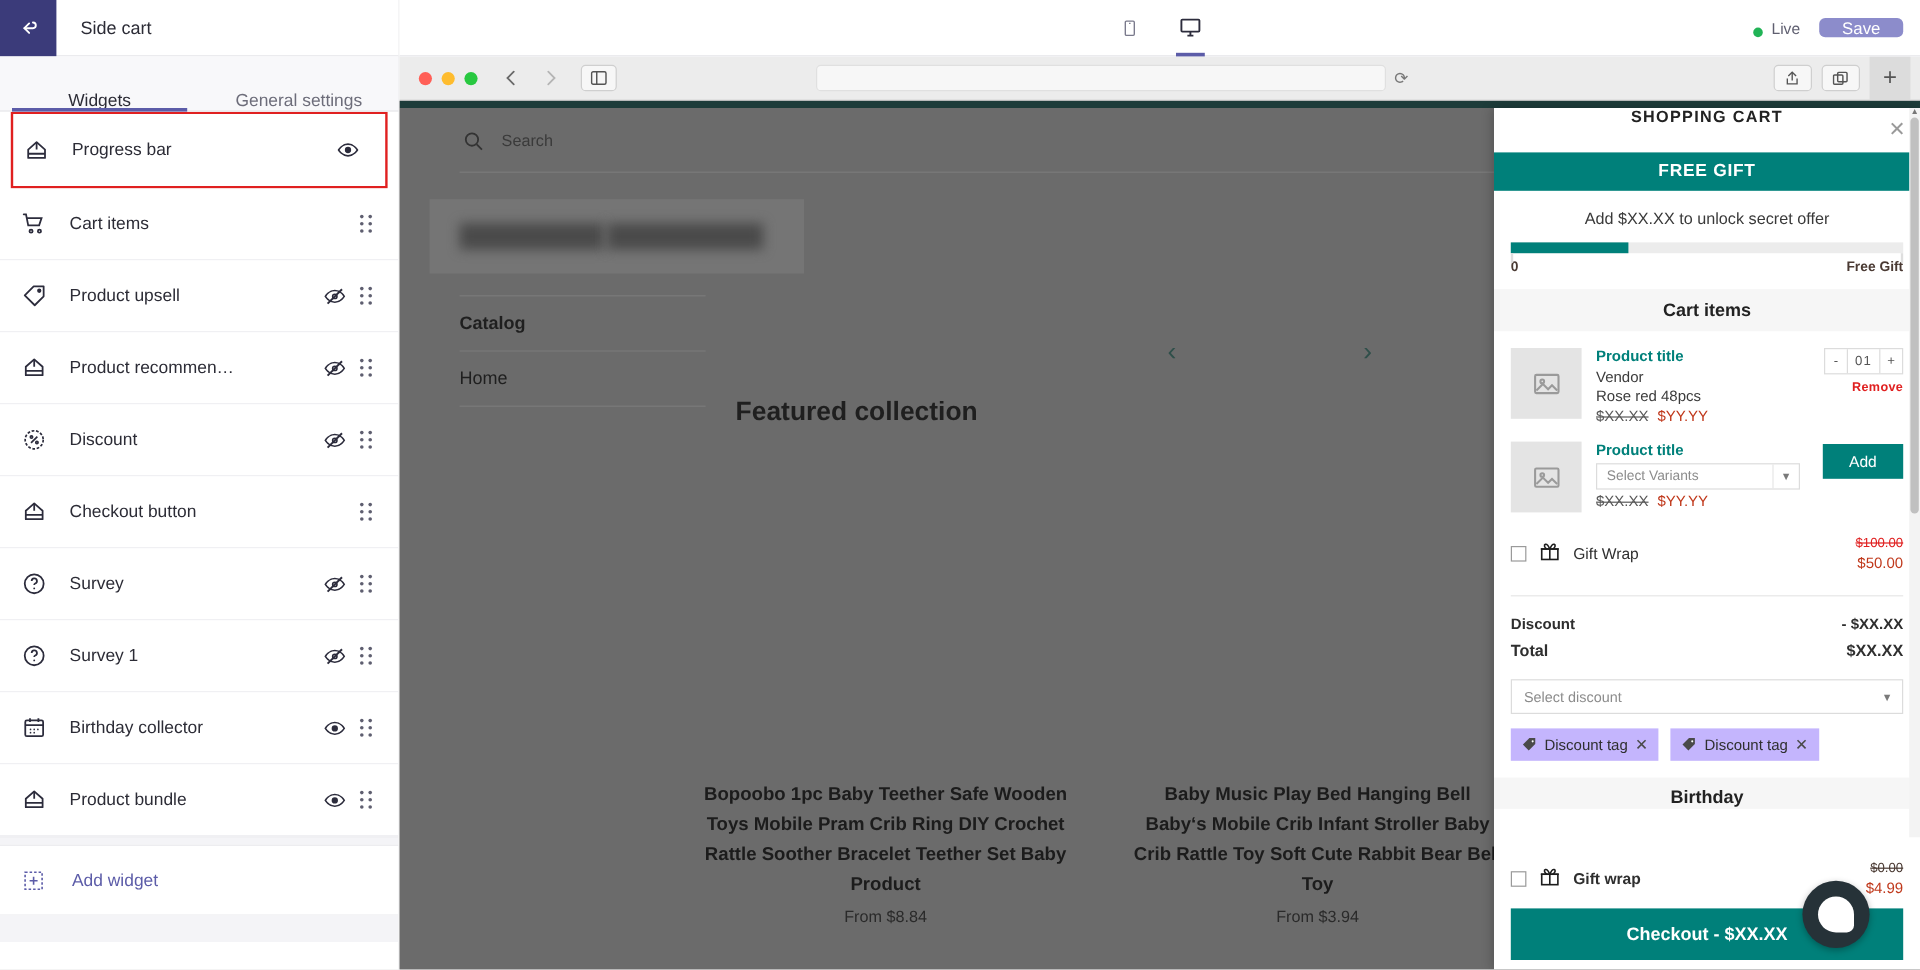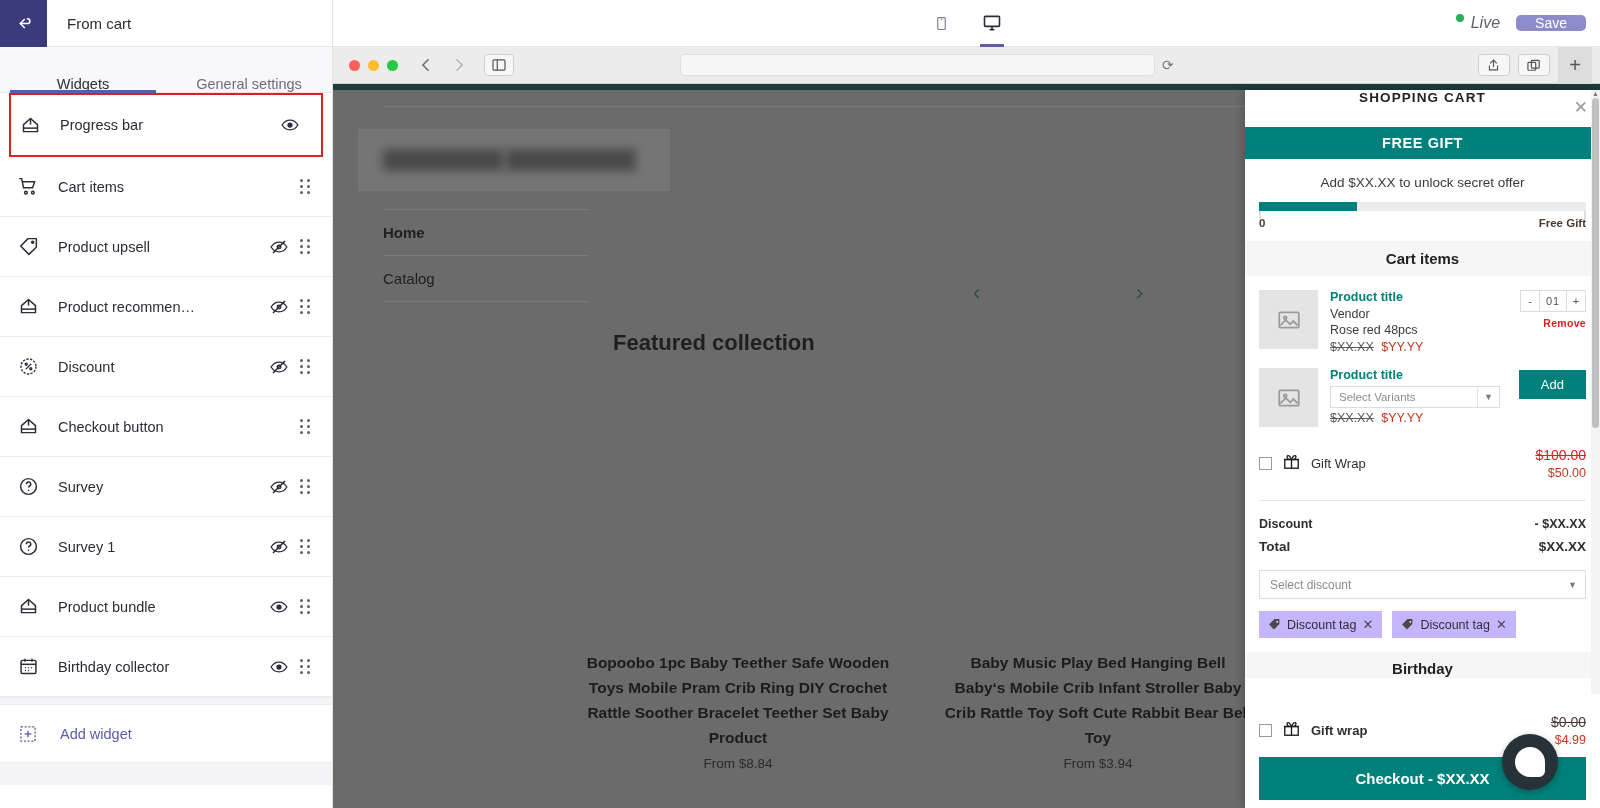--- a/index.html
+++ b/index.html
@@ -69,21 +69,21 @@
   .right-side { flex: 1; display:flex; flex-direction: column; position: relative; background:#fff;}
 
   .topbar { height: 47px; background: #fff; display:flex; align-items:center;
             border-bottom: 1px solid #e7e7ea; position: relative; }
   .device-toggle { position:absolute; left: 50%; transform: translateX(-50%);
                    display:flex; gap: 18px; align-items:flex-end; height: 47px; }
   .dev-btn { width: 32px; height: 47px; display:flex; align-items:center; justify-content:center;
              cursor:pointer; position: relative; }
   .dev-btn.active:after { content:""; position:absolute; bottom:0; left:4px; right:4px; height:3px; background:#5c5ca8;}
   .tb-right { margin-left:auto; display:flex; align-items:center; gap: 16px; padding-right: 14px; }
-  .live-pill { display:flex; align-items:flex-start; gap: 7px; font-size: 16px; color:#5f5f70;font-style:italic; }
+  .live-pill { display:flex; align-items:flex-end; gap: 7px; font-size: 13px; color:#5f5f70; }
   .live-dot { width: 8px; height: 8px; border-radius: 50%; background:#21b356; display:block;}
   .save-btn { background: #8c8ccb; color: #fff; font-size: 14px;
               padding: 0 19px; border-radius: 5px; border: none; cursor:pointer; }
 
   
   .browser-chrome {
     height: 37px; background: #ececec; border-bottom: 1px solid #d3d3d3;
     display:flex; align-items:center; padding: 0 8px; gap: 8px;
   }
   .traffic { display:flex; gap: 8px; padding-left: 8px; padding-right: 6px;}
@@ -177,21 +177,21 @@
   .variant-select .caret { position:absolute; right: 0; top:0; bottom:0; width: 22px;
                            display:flex;align-items:center;justify-content:center; border-left:1px solid #e6e6e6;
                            color:#7a7a7a; font-size: 9px; }
   .add-btn { background:#00807a; color:#fff; font-size: 13px; padding: 7px 22px;
              border: none; cursor:pointer; margin-top: 2px;}
 
   .giftwrap-row { display:flex; align-items:center; padding: 20px 14px 0 14px; gap: 10px; }
   .cbx { width: 13px; height: 13px; border:1px solid #9a9a9a; background:#fff; cursor:pointer; flex:0 0 13px;}
   .gw-label { font-size: 13px; color:#2f2f2f; }
   .gw-prices { margin-left:auto; text-align:right; }
-  .gw-prices .old { font-size: 14px; color:#e02020; text-decoration: line-through; display:block;}
+  .gw-prices .old { font-size: 11px; color:#e02020; text-decoration: line-through; display:block;}
   .gw-prices .new { font-size: 12.5px; color:#c0391c; display:block; margin-top: 3px;}
 
   .divider { border-top: 1px solid #e6e6e6; margin: 20px 14px 0; }
   .totals { padding: 12px 14px 0; }
   .total-line { display:flex; justify-content:space-between; font-size: 12.5px;
                 font-weight: bold; color:#2f2f2f; padding: 4px 0; }
   .total-line.big { font-size: 13.5px; }
 
   .discount-select { margin: 12px 14px 0; height: 29px; border:1px solid #dcdcdc;
                      display:flex; align-items:center; font-size: 12px; color:#8c8c8c;
@@ -227,21 +227,21 @@
 
   <aside class="left-panel">
 
     <div class="lp-header">
       <div class="back-btn">
         <svg width="19" height="19" viewBox="0 0 24 24" fill="none" stroke="#fff" stroke-width="2" stroke-linecap="round" stroke-linejoin="round">
           <polyline points="13 7 8 12 13 17"></polyline>
           <path d="M8 12h9a3 3 0 0 0 0-6"></path>
         </svg>
       </div>
-      <div class="lp-title">From cart</div>
+      <div class="lp-title">Side cart</div>
     </div>
 
     <div class="tabs">
       <div class="tab active">
         <span>Widgets</span>
       </div>
       <div class="tab">
         <span>General settings</span>
       </div>
     </div>
@@ -428,47 +428,20 @@
             <path d="M9.6 9.3a2.5 2.5 0 1 1 3.3 2.4c-.6.25-.9.8-.9 1.5"></path>
             <circle cx="12" cy="16.4" r=".9" fill="#2c2c3c" stroke="none"></circle>
           </svg>
         </span>
         <span class="w-label">Survey 1</span>
         <span class="w-eye">
           <svg width="18" height="18" viewBox="0 0 24 24" fill="none" stroke="#2c2c3c" stroke-width="1.8">
             <path d="M1.5 12S5.5 5.5 12 5.5 22.5 12 22.5 12 18.5 18.5 12 18.5 1.5 12 1.5 12z"></path>
             <circle cx="12" cy="12" r="2.4"></circle>
               <line x1="4" y1="20" x2="20" y2="4" stroke-width="2.2"></line>
-          </svg>
-        </span>
-        <span class="w-drag">
-            <span class="dots">
-              <i></i>
-              <i></i>
-              <i></i>
-              <i></i>
-              <i></i>
-              <i></i>
-            </span>
-          </span>
-      </div>
-
-      <div class="widget-row">
-        <span class="w-icon">
-          <svg width="21" height="21" viewBox="0 0 24 24" fill="none" stroke="#2c2c3c" stroke-width="1.7" stroke-linejoin="round">
-            <path d="M4 11 12 4l8 7v8H4z"></path>
-              <path d="M4 15h16"></path>
-              <path d="M12 4v7"></path>
-          </svg>
-        </span>
-        <span class="w-label">Product bundle</span>
-        <span class="w-eye">
-          <svg width="18" height="18" viewBox="0 0 24 24" fill="none" stroke="#2c2c3c" stroke-width="1.8">
-            <path d="M1.5 12S5.5 5.5 12 5.5 22.5 12 22.5 12 18.5 18.5 12 18.5 1.5 12 1.5 12z"></path>
-            <circle cx="12" cy="12" r="2.6" fill="#2c2c3c"></circle>
           </svg>
         </span>
         <span class="w-drag">
             <span class="dots">
               <i></i>
               <i></i>
               <i></i>
               <i></i>
               <i></i>
               <i></i>
@@ -502,20 +475,47 @@
               <i></i>
               <i></i>
               <i></i>
               <i></i>
               <i></i>
               <i></i>
             </span>
           </span>
       </div>
 
+      <div class="widget-row">
+        <span class="w-icon">
+          <svg width="21" height="21" viewBox="0 0 24 24" fill="none" stroke="#2c2c3c" stroke-width="1.7" stroke-linejoin="round">
+            <path d="M4 11 12 4l8 7v8H4z"></path>
+              <path d="M4 15h16"></path>
+              <path d="M12 4v7"></path>
+          </svg>
+        </span>
+        <span class="w-label">Product bundle</span>
+        <span class="w-eye">
+          <svg width="18" height="18" viewBox="0 0 24 24" fill="none" stroke="#2c2c3c" stroke-width="1.8">
+            <path d="M1.5 12S5.5 5.5 12 5.5 22.5 12 22.5 12 18.5 18.5 12 18.5 1.5 12 1.5 12z"></path>
+            <circle cx="12" cy="12" r="2.6" fill="#2c2c3c"></circle>
+          </svg>
+        </span>
+        <span class="w-drag">
+            <span class="dots">
+              <i></i>
+              <i></i>
+              <i></i>
+              <i></i>
+              <i></i>
+              <i></i>
+            </span>
+          </span>
+      </div>
+
       <div class="add-widget-sep"></div>
 
       <div class="add-widget">
         <span class="w-icon">
           <svg width="20" height="20" viewBox="0 0 24 24" fill="none" stroke="#5c5ca8" stroke-width="1.6">
             <rect x="3.5" y="3.5" width="17" height="17" stroke-dasharray="2.5 2"></rect>
             <line x1="12" y1="8" x2="12" y2="16"></line>
               <line x1="8" y1="12" x2="16" y2="12"></line>
           </svg>
         </span>
@@ -593,30 +593,37 @@
           </svg>
         </div>
       </div>
       <div class="plus-btn">+</div>
     </div>
 
     <div class="preview">
       <div class="store-topline"></div>
       <div class="store">
 
+        <div class="store-search">
+          <svg width="19" height="19" viewBox="0 0 24 24" fill="none" stroke="#333" stroke-width="1.9">
+            <circle cx="10.5" cy="10.5" r="6.5"></circle>
+              <line x1="15.5" y1="15.5" x2="21" y2="21"></line>
+          </svg>
+          <span class="st">Search</span>
+        </div>
         <div class="store-hr"></div>
 
         <div class="logo-blur">
           <div class="bar1"></div>
             <div class="bar2"></div>
         </div>
 
         <div class="store-nav">
+          <div class="item">Catalog</div>
           <div class="item">Home</div>
-          <div class="item">Catalog</div>
         </div>
 
         <div class="featured-title">Featured collection</div>
 
         <div class="carousel-arrow arrow-left">‹</div>
         <div class="carousel-arrow arrow-right">›</div>
 
         <div class="product-grid">
           <div class="product">
             <div class="pname">Bopoobo 1pc Baby Teether Safe Wooden Toys Mobile Pram Crib Ring DIY Crochet Rattle Soother Bracelet Teether Set Baby Product</div>

